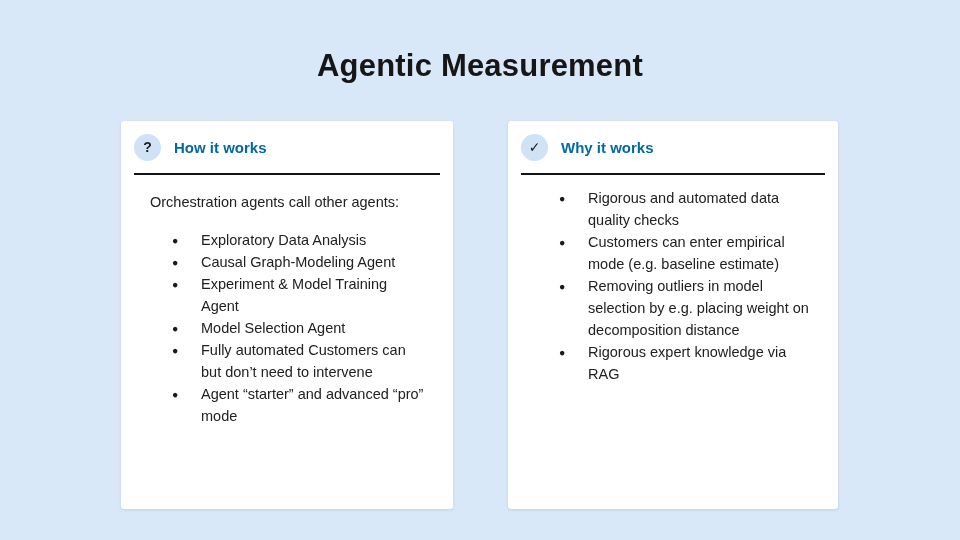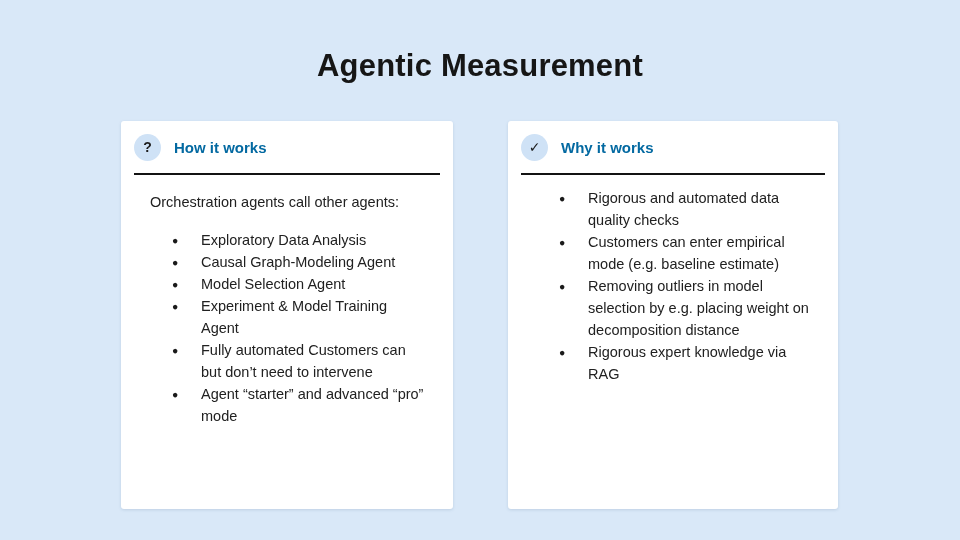--- a/index.html
+++ b/index.html
@@ -109,23 +109,23 @@
   </div>
   <hr class="divider">
   <div class="card-body">
     <p class="intro">Orchestration agents call other agents:</p>
     <ul class="bullets">
 
         <li>Exploratory Data Analysis</li>
 
         <li>Causal Graph-Modeling Agent</li>
 
+        <li>Experiment &amp; Model Training Agent</li>
+
         <li>Model Selection Agent</li>
-
-        <li>Experiment &amp; Model Training Agent</li>
 
         <li>Fully automated Customers can but don’t need to intervene</li>
 
         <li>Agent “starter” and advanced “pro” mode</li>
       </ul>
   </div>
 </section>
 
 <section class="card card-right">
   <div class="card-header">

